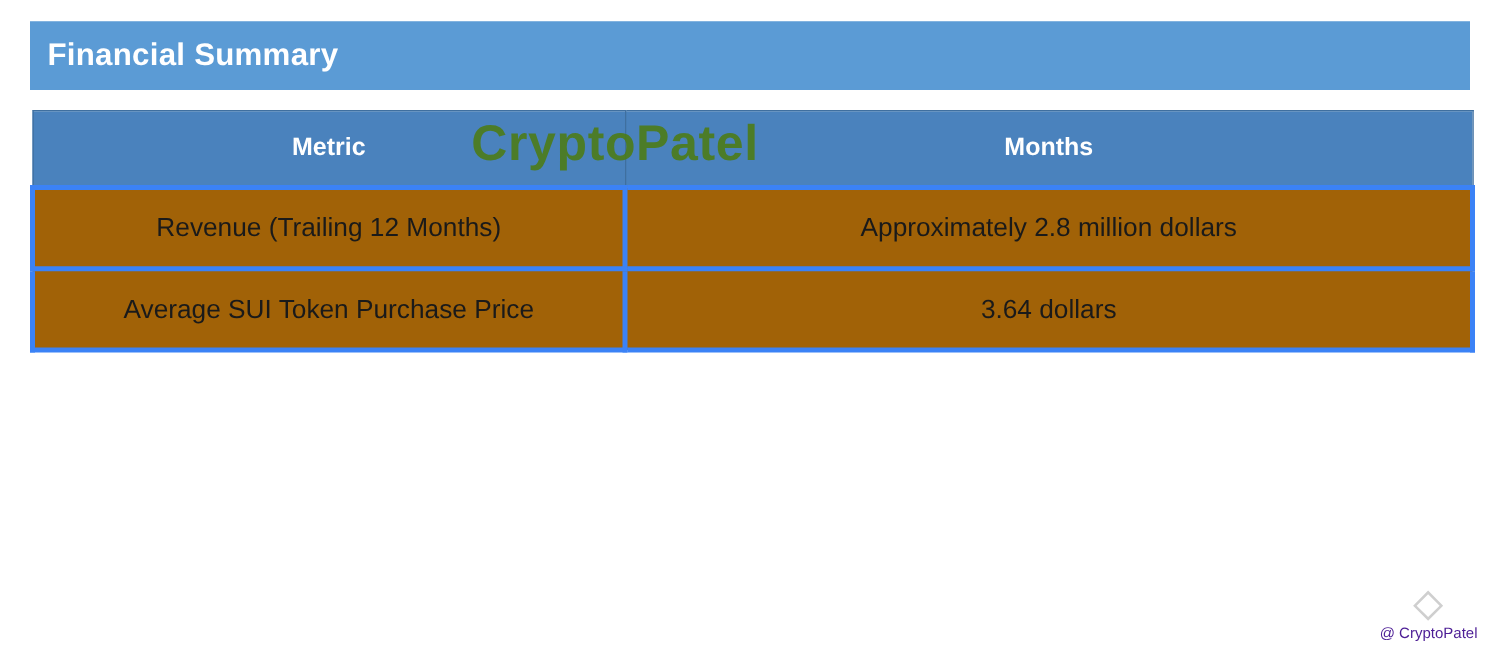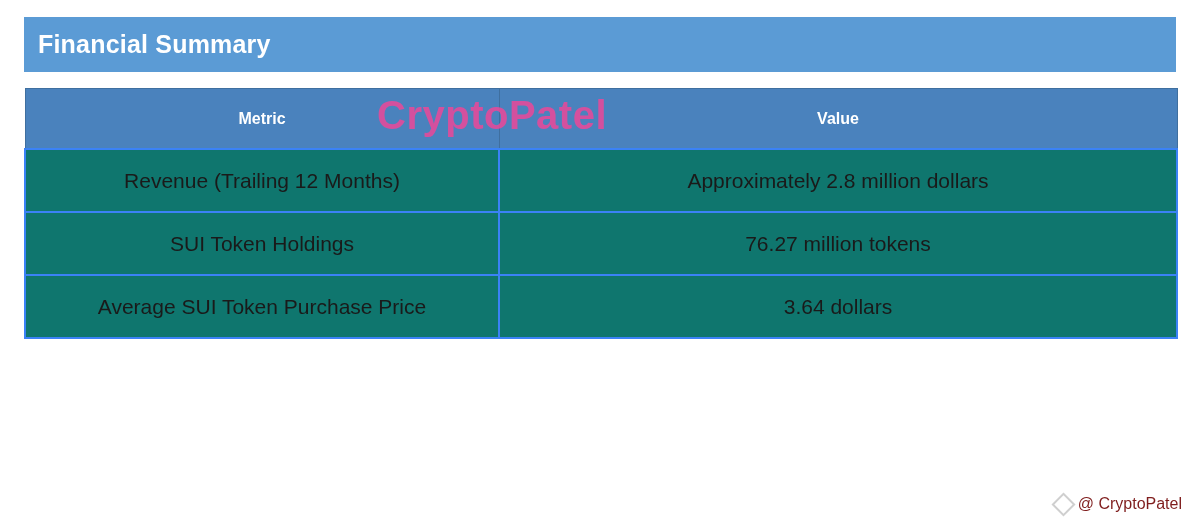--- a/index.html
+++ b/index.html
@@ -42,68 +42,69 @@
     position: absolute;
     left: 24px;
     top: 88px;
     width: 1152px;
     border-collapse: collapse;
     table-layout: fixed;
   }
   table.summary th {
     background: #4a82bd;
     color: #ffffff;
-    font-size: 16px;
+    font-size: 20px;
     font-weight: bold;
     height: 57px;
     border: 1px solid #3f6f9f;
     text-align: center;
     vertical-align: middle;
     margin-left: 12px;
   }
   table.summary td {
     height: 59px;
-    border: 2px solid #3b82f6;
+    border: 4px solid #3b82f6;
     font-size: 21px;
     color: #1a1a1a;
     text-align: center;
     vertical-align: middle;
-    background: #0f766e;
+    background: #a16207;
     font-weight: 400;
   }
   table.summary col.c1 { width: 474px; }
   table.summary col.c2 { width: 678px; }
 
   .watermark-center {
     position: absolute;
     left: 352px;
     top: 88px;
     width: 280px;
     height: 55px;
     display: flex;
     align-items: center;
     justify-content: center;
     font-size: 40px;
     font-weight: bold;
-    color: #ec4899;
+    color: #4d7c0f;
     opacity: 0.85;
     pointer-events: none;
     white-space: nowrap;
     letter-spacing: 0.5px;
   }
   .watermark-corner {
     position: absolute;
     right: 18px;
     bottom: 8px;
     display: flex;
     align-items: center;
     gap: 6px;
-    color: #7f1d1d;
-    font-size: 16px;
+    color: #4c1d95;
+    font-size: 12px;
     pointer-events: none;
+    flex-direction: column;
   }
   .watermark-corner .diamond {
     display: inline-block;
     width: 13px;
     height: 13px;
     border: 2px solid #cfcfcf;
     transform: rotate(45deg);
   }
 </style>
 </head>
@@ -116,31 +117,27 @@
   </div>
 
   <table class="summary">
     <colgroup>
       <col class="c1">
       <col class="c2">
     </colgroup>
     <thead>
       <tr>
         <th>Metric</th>
-        <th>Value</th>
+        <th>Months</th>
       </tr>
     </thead>
     <tbody>
       <tr>
         <td>Revenue (Trailing 12 Months)</td>
         <td>Approximately 2.8 million dollars</td>
-      </tr>
-      <tr>
-        <td>SUI Token Holdings</td>
-        <td>76.27 million tokens</td>
       </tr>
       <tr>
         <td>Average SUI Token Purchase Price</td>
         <td>3.64 dollars</td>
       </tr>
     </tbody>
   </table>
 
   <div class="watermark-center">CryptoPatel</div>
 

